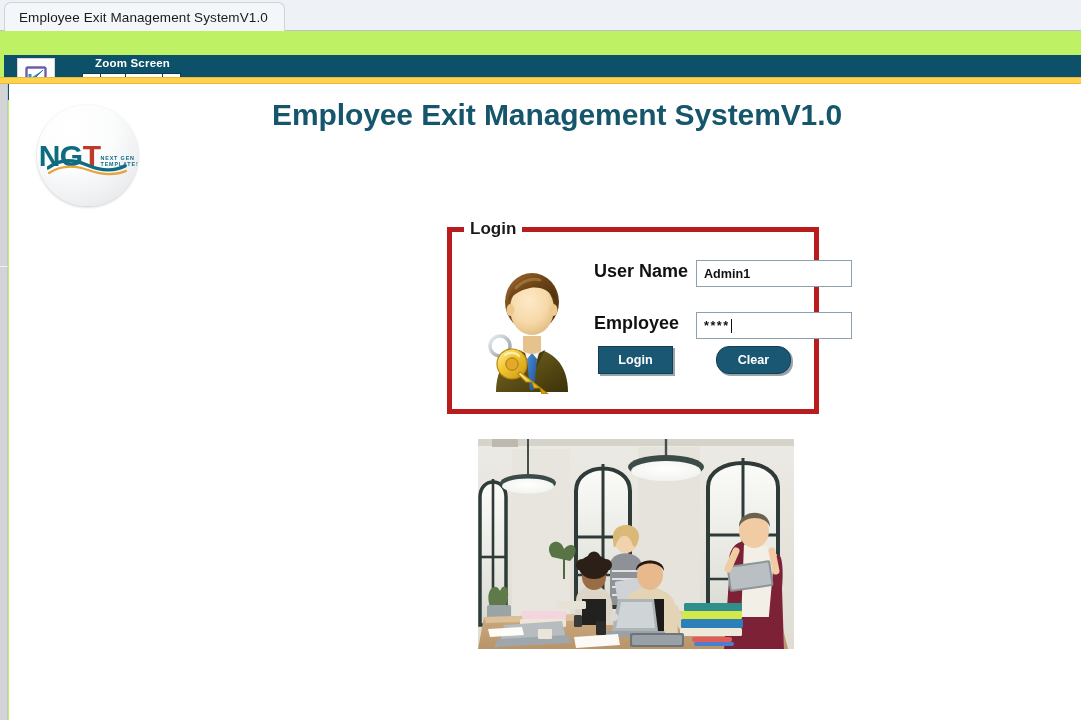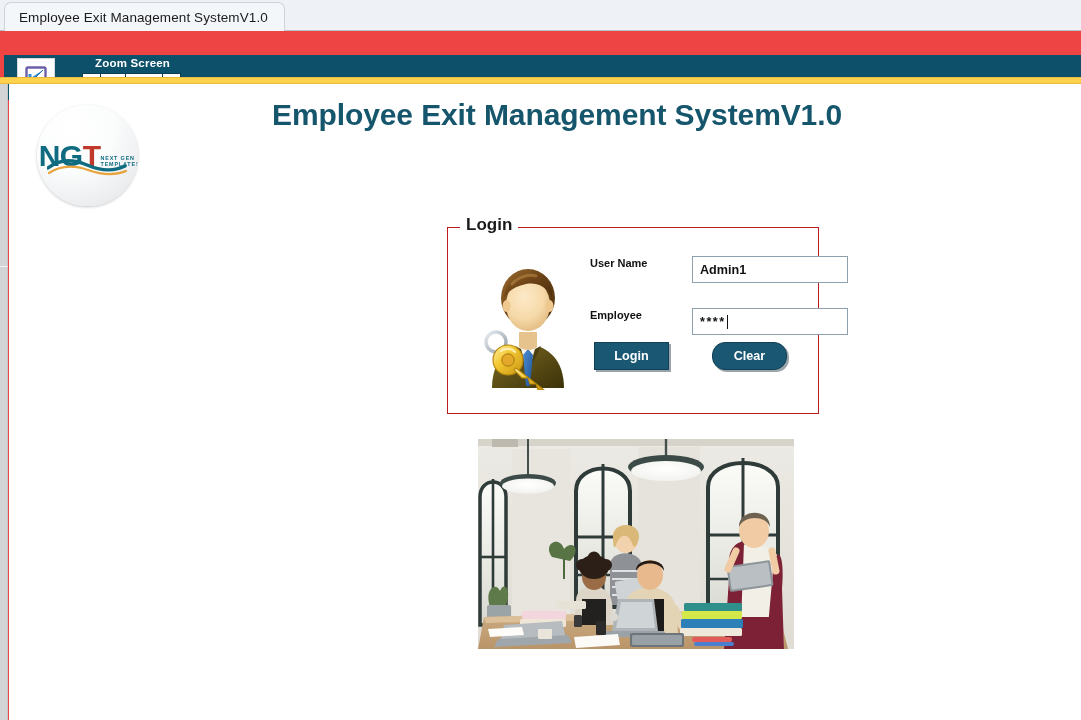--- a/index.html
+++ b/index.html
@@ -7,21 +7,21 @@
   html, body {
     margin: 0; padding: 0;
     width: 1081px; height: 720px;
     overflow: hidden;
     background: #ffffff;
     font-family: "Liberation Sans", sans-serif;
   }
   #app {
     position: relative;
     width: 1081px; height: 720px;
-    background: #ef4444;
+    background: #bef264;
   }
 
   
   .titlebar {
     position: absolute; left: 0; top: 0;
     width: 1081px; height: 31px;
     background: #eef2f7;
     border-bottom: 1px solid #b9c2c9;
   }
   .titlebar-tab {
@@ -195,21 +195,21 @@
     font-size: 30px;
     font-weight: bold;
     color: #16566d;
     letter-spacing: -0.1px;
   }
 
   
   .login-box {
     position: absolute; left: 438px; top: 143px;
     width: 372px; height: 187px;
-    border: 1px solid #b91c1c;
+    border: 5px solid #b91c1c;
     background: #ffffff;
   }
   .login-legend {
     position: absolute; left: 12px; top: -13px;
     background: #ffffff;
     padding: 0 6px;
     font-size: 17px; font-weight: bold;
     color: #1a1a1a;
   }
   .login-avatar {
@@ -220,21 +220,21 @@
     position: absolute; left: 142px; top: 20px;
     width: 222px;
   }
   .field-row {
     position: relative;
     height: 34px;
     margin-bottom: 18px;
   }
   .field-label {
     position: absolute; left: 0; top: 9px;
-    font-size: 11px; font-weight: bold;
+    font-size: 18px; font-weight: bold;
     color: #111111;
     white-space: nowrap;
   }
   .field-input {
     position: absolute; left: 86px; top: 8px;
     width: 156px; height: 27px;
     border: 1px solid #8ca0ad;
     background: #ffffff;
     display: flex; align-items: center;
     padding: 0 7px;

